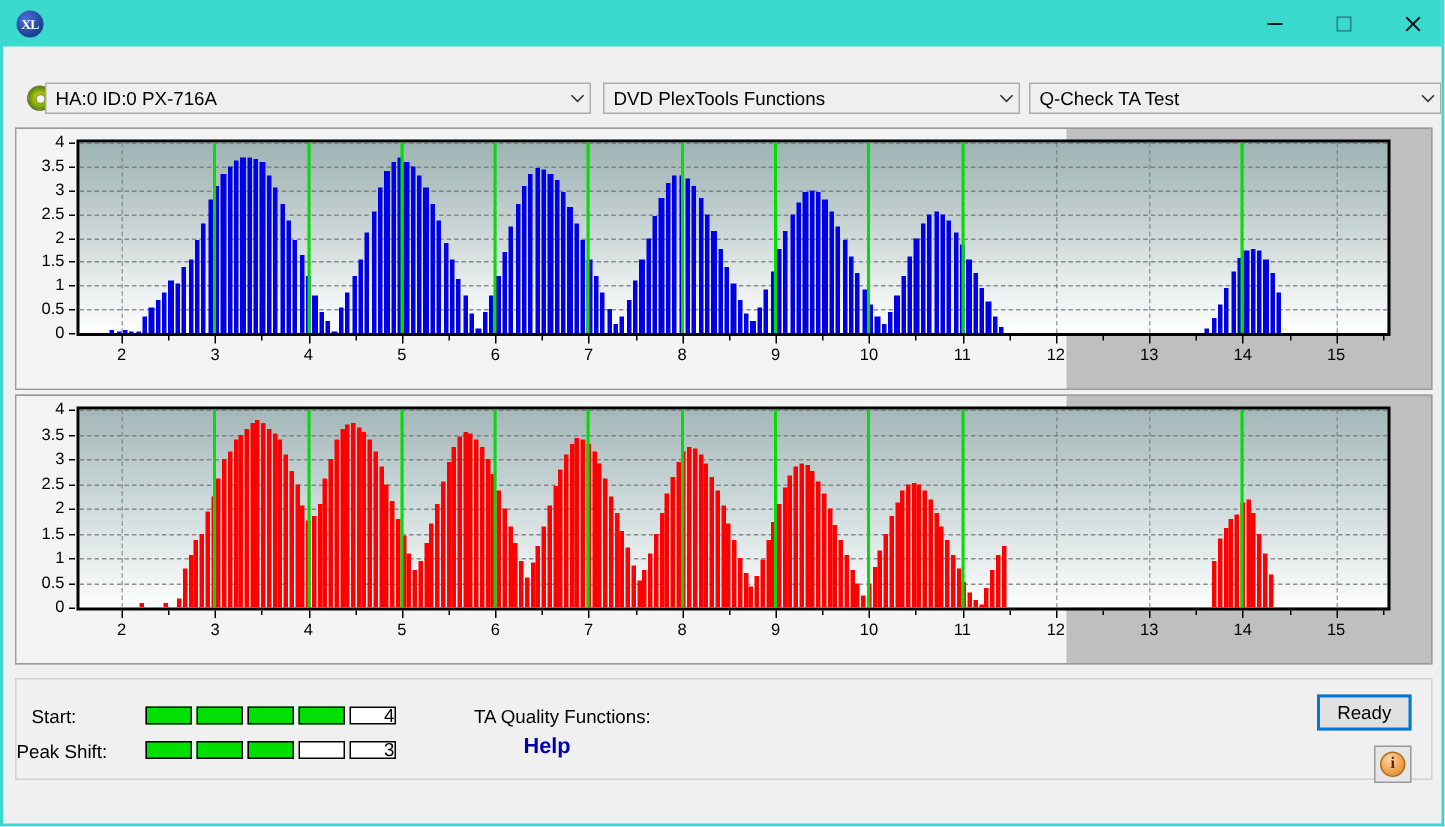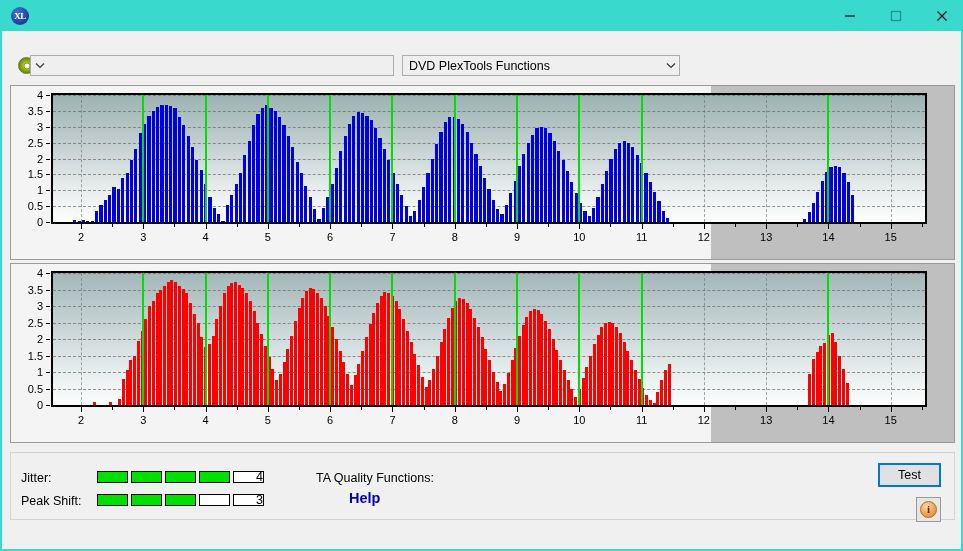--- a/index.html
+++ b/index.html
@@ -272,28 +272,37 @@
             <line x1="10.5" y1="1.5" x2="1.5" y2="10.5" stroke="#111" stroke-width="1.2"></line>
           </svg>
       </div>
     </div>
   </div>
 
 
   <div class="toolbar">
     <div class="drive-icon" style="position:absolute;left:8px;top:4px;"></div>
     <div class="combo" id="combo-drive">
+      <div class="label">HA:0 ID:0  PX-716A</div>
       <div class="chev">
         <svg width="10" height="7" viewBox="0 0 10 7">
             <path d="M1 1.5 L5 5.5 L9 1.5" fill="none" stroke="#333" stroke-width="1.1"></path>
           </svg>
       </div>
     </div>
     <div class="combo" id="combo-func">
       <div class="label">DVD PlexTools Functions</div>
+      <div class="chev">
+        <svg width="10" height="7" viewBox="0 0 10 7">
+            <path d="M1 1.5 L5 5.5 L9 1.5" fill="none" stroke="#333" stroke-width="1.1"></path>
+          </svg>
+      </div>
+    </div>
+    <div class="combo" id="combo-test">
+      <div class="label">Q-Check TA Test</div>
       <div class="chev">
         <svg width="10" height="7" viewBox="0 0 10 7">
             <path d="M1 1.5 L5 5.5 L9 1.5" fill="none" stroke="#333" stroke-width="1.1"></path>
           </svg>
       </div>
     </div>
   </div>
 
   <div class="chart-panel" id="panel-jitter">
     <div class="chart-bg-white"></div>
@@ -805,43 +814,43 @@
         <div class="xtick" style="left: 755.171px; top: 0px; height: 5px;"></div>
         <div class="xtick" style="left: 786.314px; top: 0px; height: 3px;"></div>
         <div class="xtick" style="left: 817.457px; top: 0px; height: 5px;"></div>
         <div class="xtick" style="left: 848.6px; top: 0px; height: 3px;"></div>
         <div class="xtick" style="left: 879.743px; top: 0px; height: 5px;"></div>
         <div class="xtick" style="left: 910.886px; top: 0px; height: 3px;"></div>
       </div>
   </div>
 
   <div class="bottom-panel">
-    <div class="row-label" style="left:10px; top:18px;">Jitter:</div>
+    <div class="row-label" style="left:10px; top:18px;">Start:</div>
     <div class="meter" id="meter-jitter" style="left:86px; top:18px;">
         <div class="seg on"></div>
         <div class="seg on"></div>
         <div class="seg on"></div>
         <div class="seg on"></div>
         <div class="seg"></div>
       </div>
     <div class="meter-val" style="left:245px; top:17px;">4</div>
 
-    <div class="row-label" style="left:10px; top:41px;">Peak Shift:</div>
+    <div class="row-label" style="left:0; top:41px;">Peak Shift:</div>
     <div class="meter" id="meter-peak" style="left:86px; top:41px;">
         <div class="seg on"></div>
         <div class="seg on"></div>
         <div class="seg on"></div>
         <div class="seg"></div>
         <div class="seg"></div>
       </div>
     <div class="meter-val" style="left:245px; top:40px;">3</div>
 
     <div class="ta-label" style="left:305px; top:18px;">TA Quality Functions:</div>
     <div class="ta-value" style="left:338px; top:37px;">Help</div>
 
-    <div class="start-btn" style="left:867px; top:10px;">Test</div>
+    <div class="start-btn" style="left:867px; top:10px;">Ready</div>
     <div class="info-btn" style="left:905px; top:44px;">
       <div class="info-circle">i</div>
     </div>
   </div>
 
 
 </div>
 
 </body></html>

